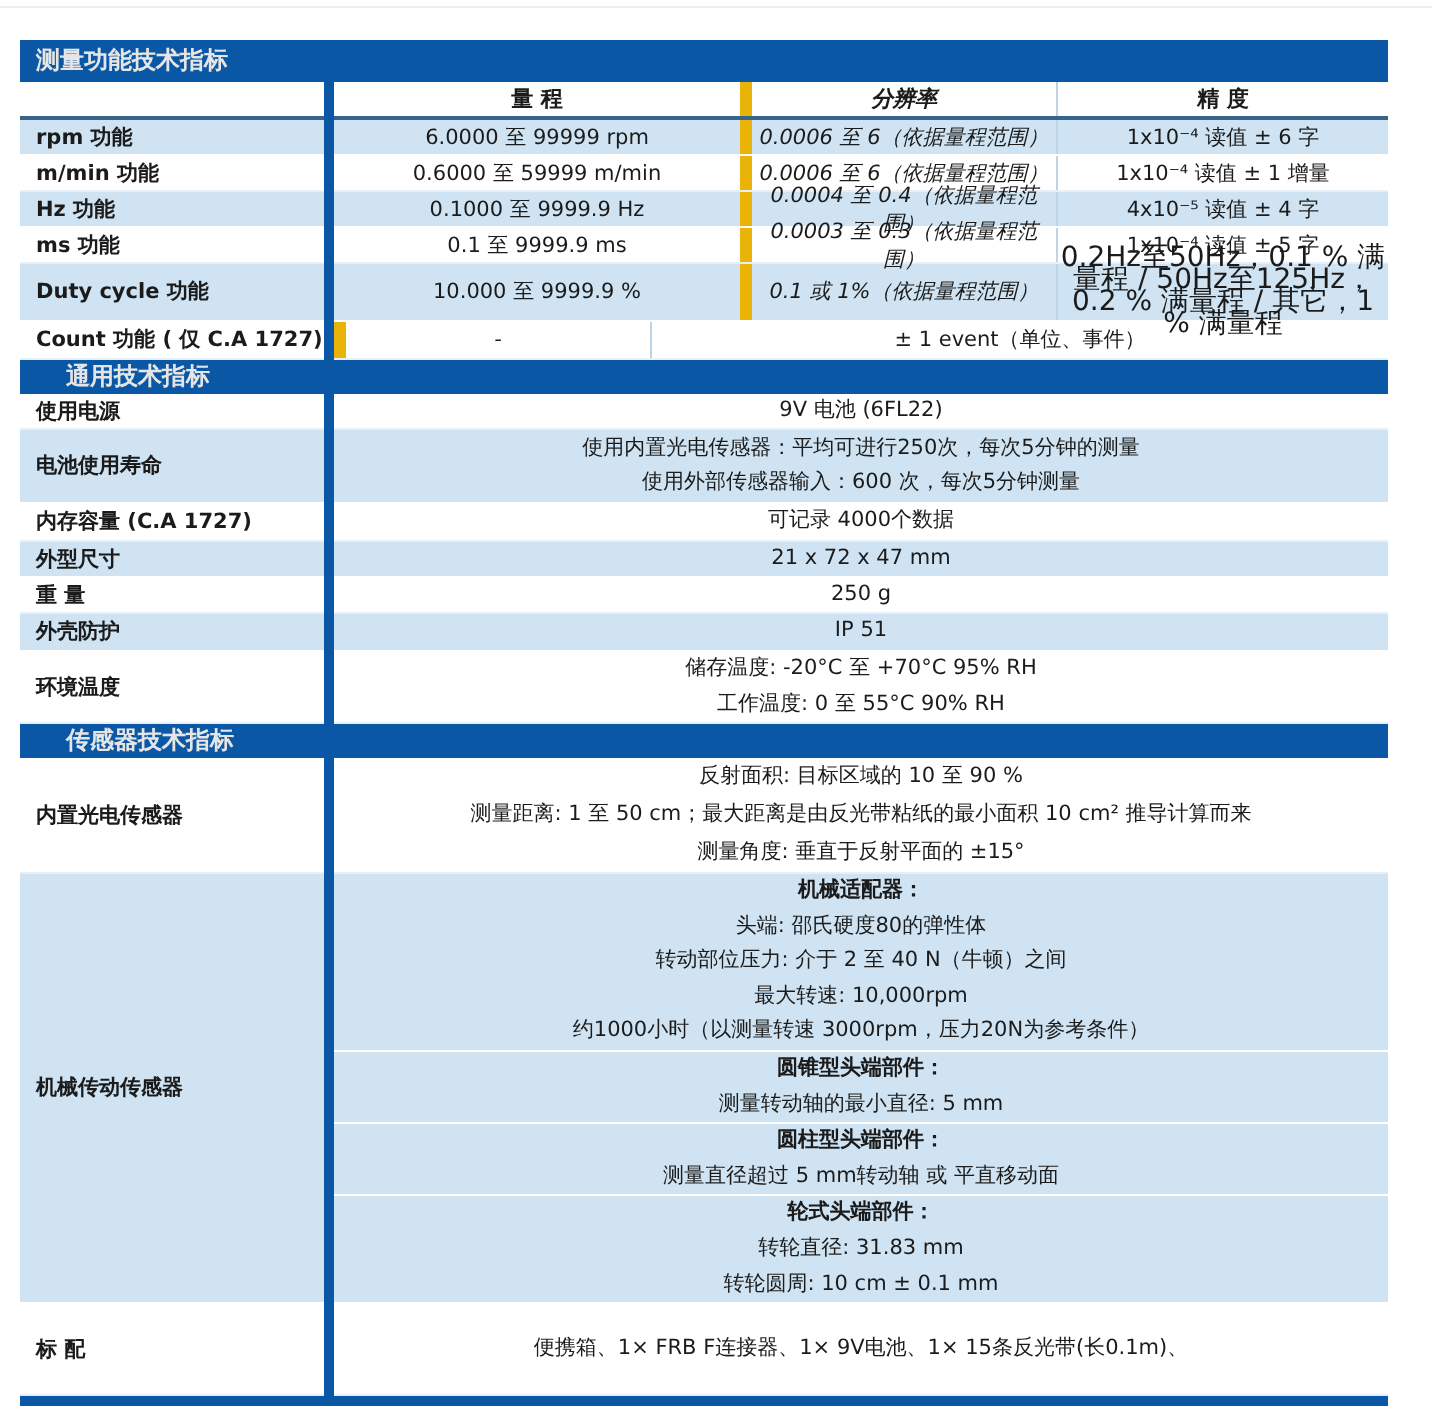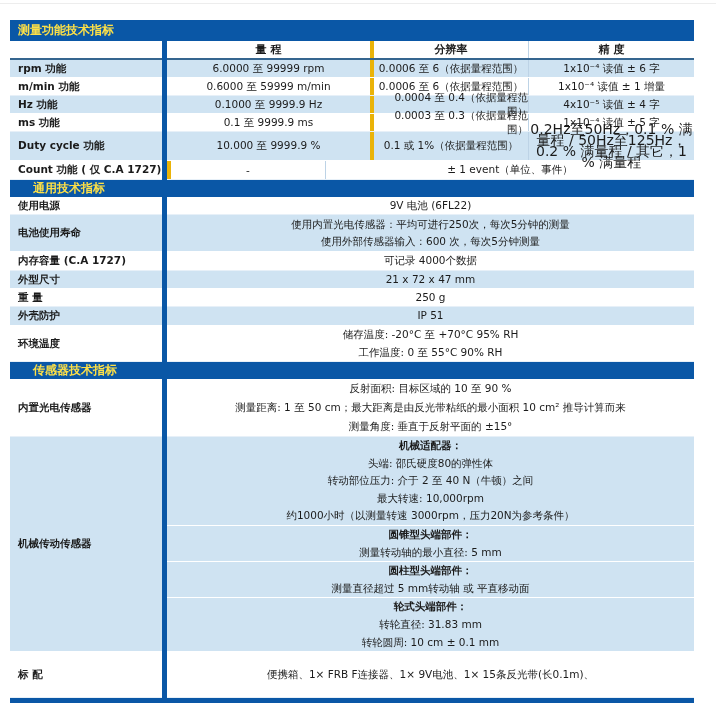--- a/index.html
+++ b/index.html
@@ -5,35 +5,35 @@
   html,body { margin:0; padding:0; }
   body {
     width:716px; height:706px; background:#ffffff; position:relative;
     font-family:"DejaVu Sans","Liberation Sans",sans-serif;
     color:#1b1b1b; -webkit-font-smoothing:antialiased;
   }
   .topline { position:absolute; top:3px; left:0; width:716px; height:1px; background:#ededed; }
   .sheet { position:absolute; left:10px; top:20px; width:684px; }
 
   .bar {
-    background:#0a57a6; color:#fde047; font-weight:bold; font-size:12px;
+    background:#0a57a6; color:#e5e5e5; font-weight:bold; font-size:12px;
     height:21px; line-height:21px; padding-left:8px; box-sizing:border-box;
   }
   .bar.small { height:17px; line-height:17px;padding-left:23px; }
 
   .tablebody { position:relative; }
   .vline { position:absolute; left:152px; top:0; bottom:0; width:5px; background:#0a57a6; z-index:6; }
 
   .row { display:flex; align-items:stretch; font-size:10.5px; }
   .row.blue { background:#cfe3f2; border-bottom:1px solid #ffffff; }
   .row.white { background:#ffffff; border-bottom:1px solid #e7f0f8; }
 
   .c1 { width:157px; box-sizing:border-box; padding-left:8px; font-weight:bold; display:flex; align-items:center; }
   .c2 { width:203px; box-sizing:border-box; display:flex; align-items:center; justify-content:center; text-align:right; }
-  .c3 { width:158px; box-sizing:border-box; display:flex; align-items:center; justify-content:center; text-align:right; border-left:4px solid #eab308; }
+  .c3 { width:158px; box-sizing:border-box; display:flex; align-items:center; justify-content:center; text-align:center; border-left:6px solid #eab308;font-style:italic; }
   .c4 { flex:1; box-sizing:border-box; display:flex; align-items:center; justify-content:center; text-align:center; border-left:1px solid #bdd3e6; }
 
   .mhead { height:17px; background:#ffffff; border-bottom:2px solid #35658f; font-weight:bold; font-size:11px; }
   .h17 { height:17px; } .h18 { height:18px; } .h28 { height:28px; }
   .h36 { height:36px; } .h35 { height:35px; } .h45 { height:45px; } .h57 { height:57px; }
   .small-cell { font-size:14px; line-height:11px; }
 
   .wide { flex:1; box-sizing:border-box; display:flex; flex-direction:column; justify-content:center; text-align:center; }
   .wide .ln { line-height:17.5px; }
   .optical .ln { line-height:19px; }

